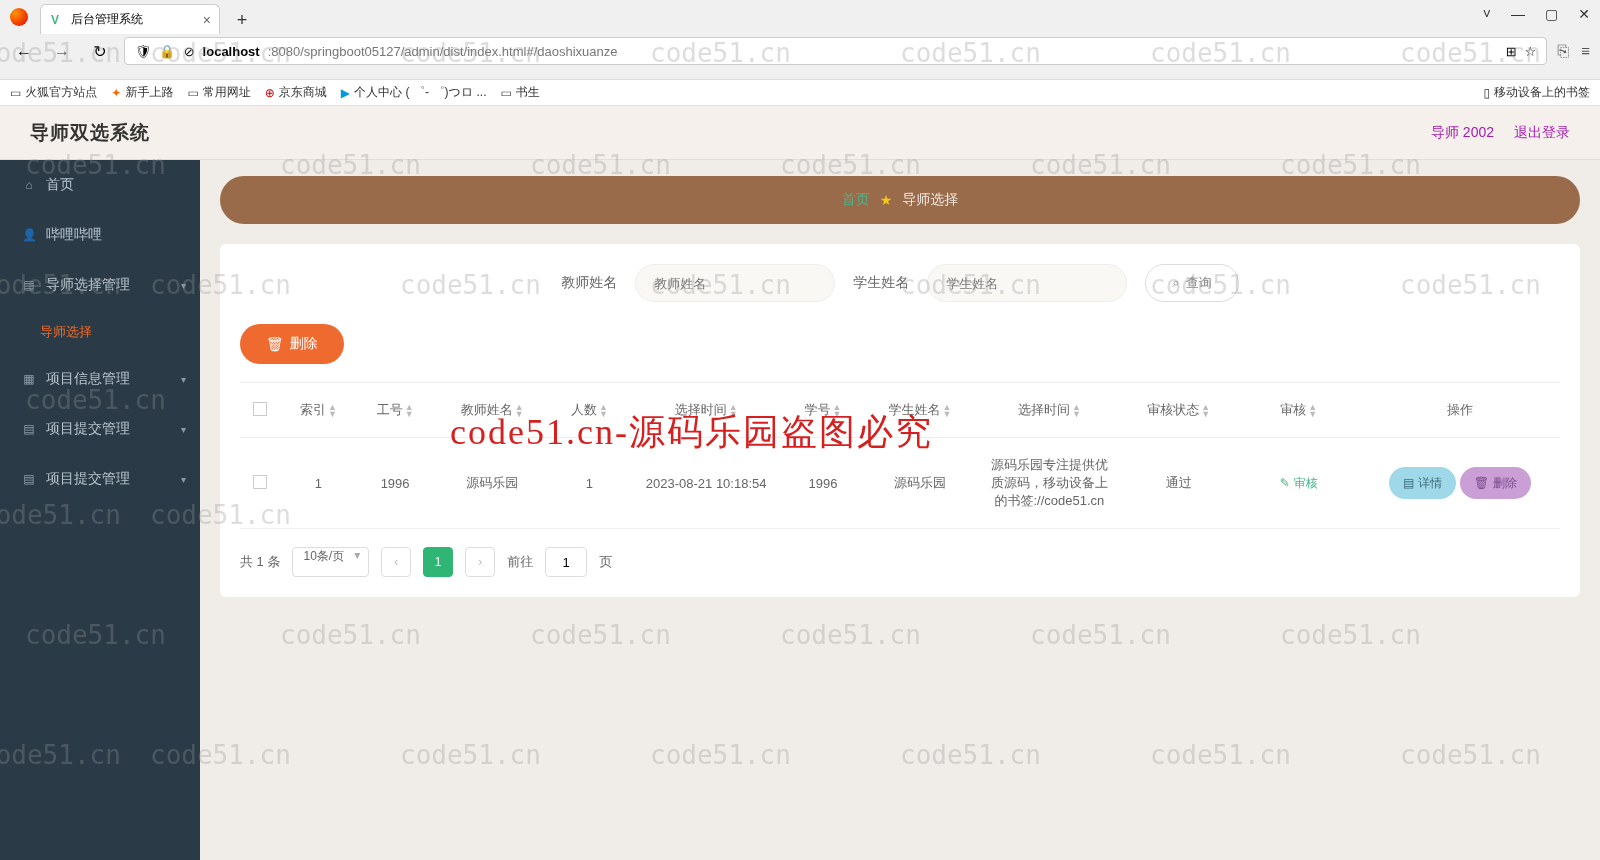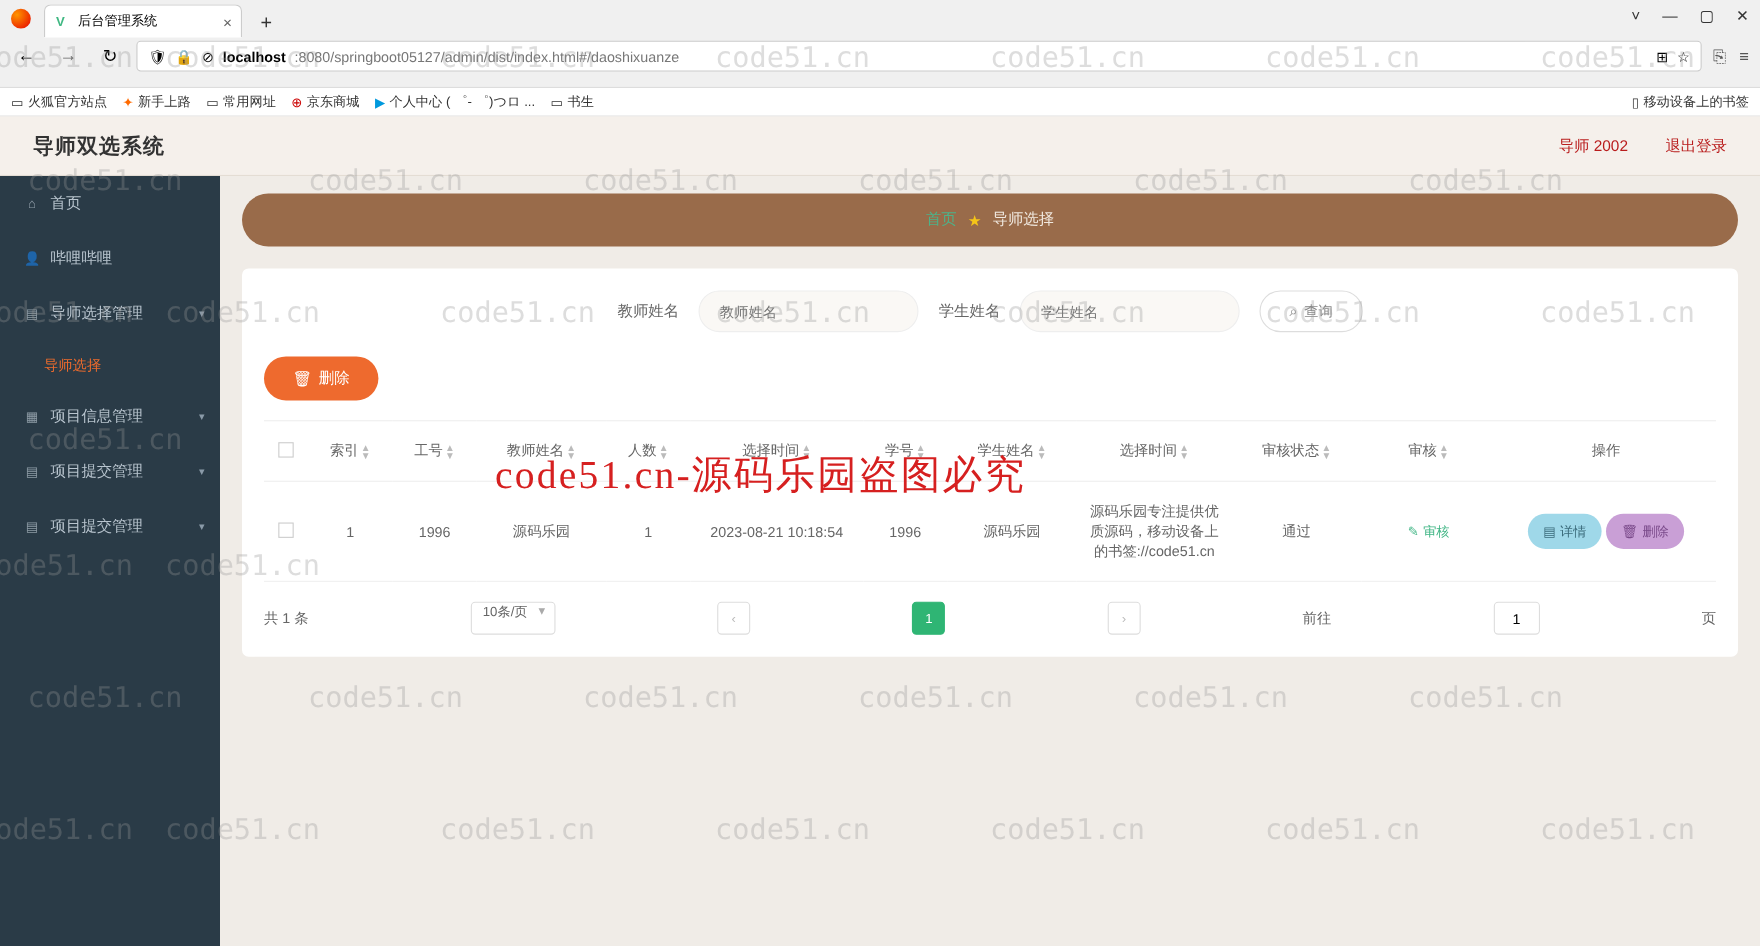--- a/index.html
+++ b/index.html
@@ -30,21 +30,21 @@
 .app { display: flex; height: 760px; }
 .sidebar { width: 200px; background: #2a3b47; color: #9ab; display: flex; flex-direction: column; }
 .side-item { height: 50px; display: flex; align-items: center; padding: 0 22px; font-size: 14px; color: #b8c4ce; gap: 10px; position: relative; }
 .side-item .chev { position: absolute; right: 14px; font-size: 10px; color: #8a9aa8; }
 .side-item.sub { padding-left: 40px; color: #ec6b2d; font-size: 13px; height: 44px; }
 .side-ico { width: 14px; text-align: center; opacity: .7; font-size: 12px; }
 
 .main { flex: 1; background: #f0ece7; display: flex; flex-direction: column; }
 .topbar { height: 54px; background: #f5f0eb; display: flex; align-items: center; justify-content: space-between; padding: 0 30px; border-bottom: 1px solid #e4ddd4; }
 .brand { font-size: 19px; font-weight: 600; color: #333; letter-spacing: 1px; }
-.top-right { display: flex; gap: 34px; font-size: 14px; color: #b91c1c; }
+.top-right { display: flex; gap: 20px; font-size: 14px; color: #a21caf; }
 
 .content { padding: 16px 20px; flex: 1; overflow: auto; }
 .crumb { background: #996b4a; color: #fff; height: 48px; border-radius: 28px; display: flex; align-items: center; justify-content: center; gap: 10px; font-size: 14px; margin-bottom: 20px; }
 .crumb .home { color: #4db38a; font-weight: 500; }
 .crumb .star { color: #f5c518; }
 .crumb .cur { color: #f0e8df; }
 
 .panel { background: #fff; border-radius: 6px; padding: 20px; }
 .search-row { display: flex; align-items: center; justify-content: center; gap: 18px; margin-bottom: 22px; }
 .search-row .lbl { font-size: 14px; color: #666; }
@@ -55,21 +55,21 @@
 table { width: 100%; border-collapse: collapse; }
 th { background: #fff; border-top: 1px solid #eee; border-bottom: 1px solid #eee; padding: 18px 6px; font-size: 13px; color: #666; font-weight: 500; text-align: center; }
 td { border-bottom: 1px solid #f0f0f0; padding: 18px 6px; font-size: 13px; color: #666; text-align: center; vertical-align: middle; }
 .chk { width: 14px; height: 14px; border: 1px solid #ccc; display: inline-block; background: #fff; }
 .sort { font-size: 9px; color: #bbb; margin-left: 2px; line-height: 7px; display: inline-block; vertical-align: middle; }
 .mini-btn { height: 32px; padding: 0 14px; border-radius: 18px; border: none; font-size: 12px; display: inline-flex; align-items: center; gap: 4px; cursor: pointer; }
 .mini-btn.audit { background: transparent; color: #3fb584; }
 .mini-btn.detail { background: #9fd8e9; color: #3a6a7a; }
 .mini-btn.del { background: #c99fd6; color: #7a4a8a; }
 
-.pager { display: flex; align-items: center; gap: 12px; margin-top: 18px; font-size: 13px; color: #666; justify-content: space-between; }
+.pager { display: flex; align-items: center; gap: 12px; margin-top: 18px; font-size: 13px; color: #666; }
 .pg-select { height: 30px; border: 1px solid #ddd; border-radius: 4px; padding: 0 24px 0 10px; background: #fff; font-size: 12px; position: relative; }
 .pg-select::after { content: "▾"; position: absolute; right: 8px; color: #aaa; }
 .pg-btn { width: 30px; height: 30px; border: 1px solid #ddd; border-radius: 4px; background: #fff; color: #bbb; display: flex; align-items: center; justify-content: center; font-size: 12px; }
 .pg-btn.active { background: #2fb574; color: #fff; border-color: #2fb574; }
 .pg-input { width: 42px; height: 30px; border: 1px solid #ddd; border-radius: 4px; text-align: center; font-size: 13px; }
 
 
 .wm { position: absolute; inset: 0; pointer-events: none; z-index: 5; }
 .wm span { position: absolute; color: rgba(150,150,150,.32); font-size: 26px; font-family: monospace; }
 .wm-big { position: absolute; left: 450px; top: 408px; color: #d62020; font-size: 36px; font-family: "SimSun", serif; letter-spacing: 2px; pointer-events: none; z-index: 6; }

